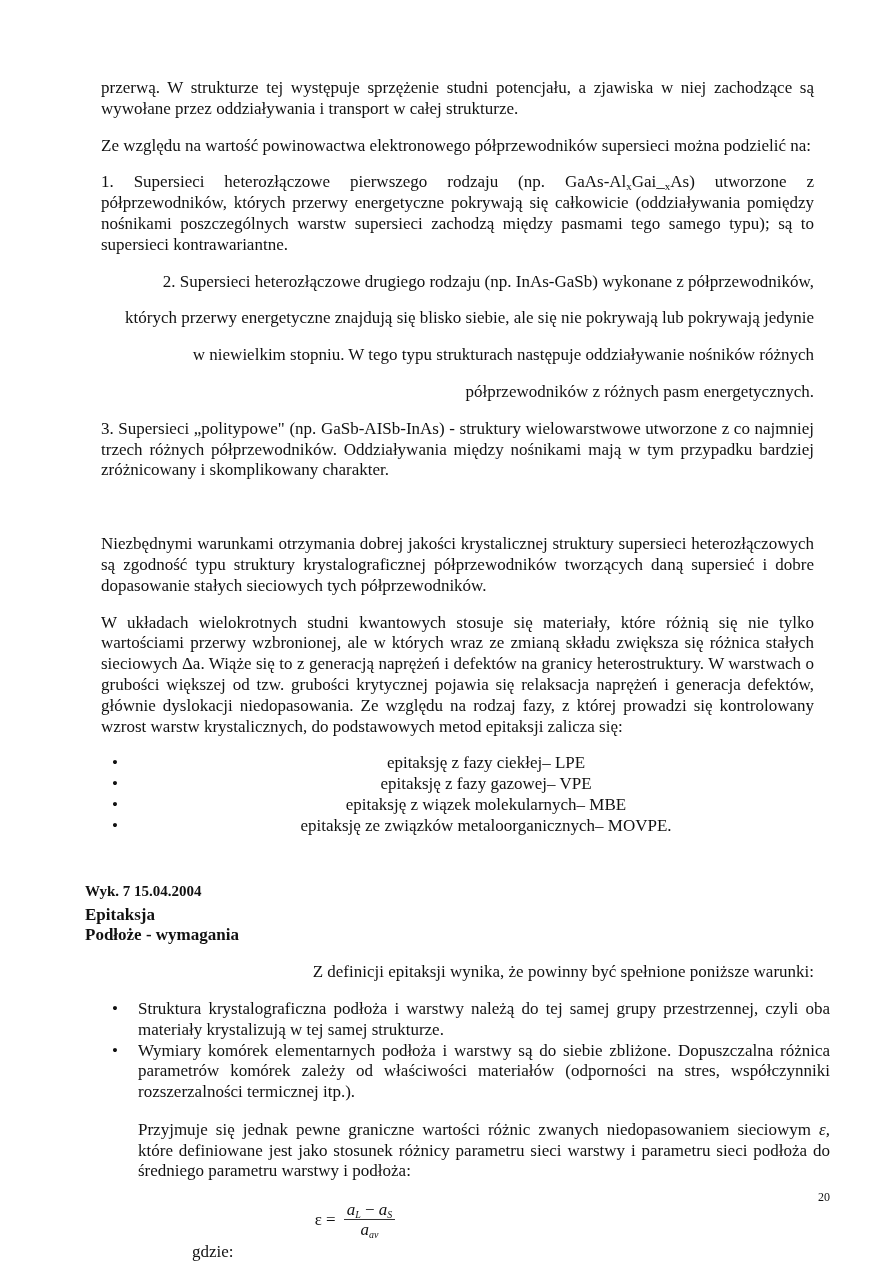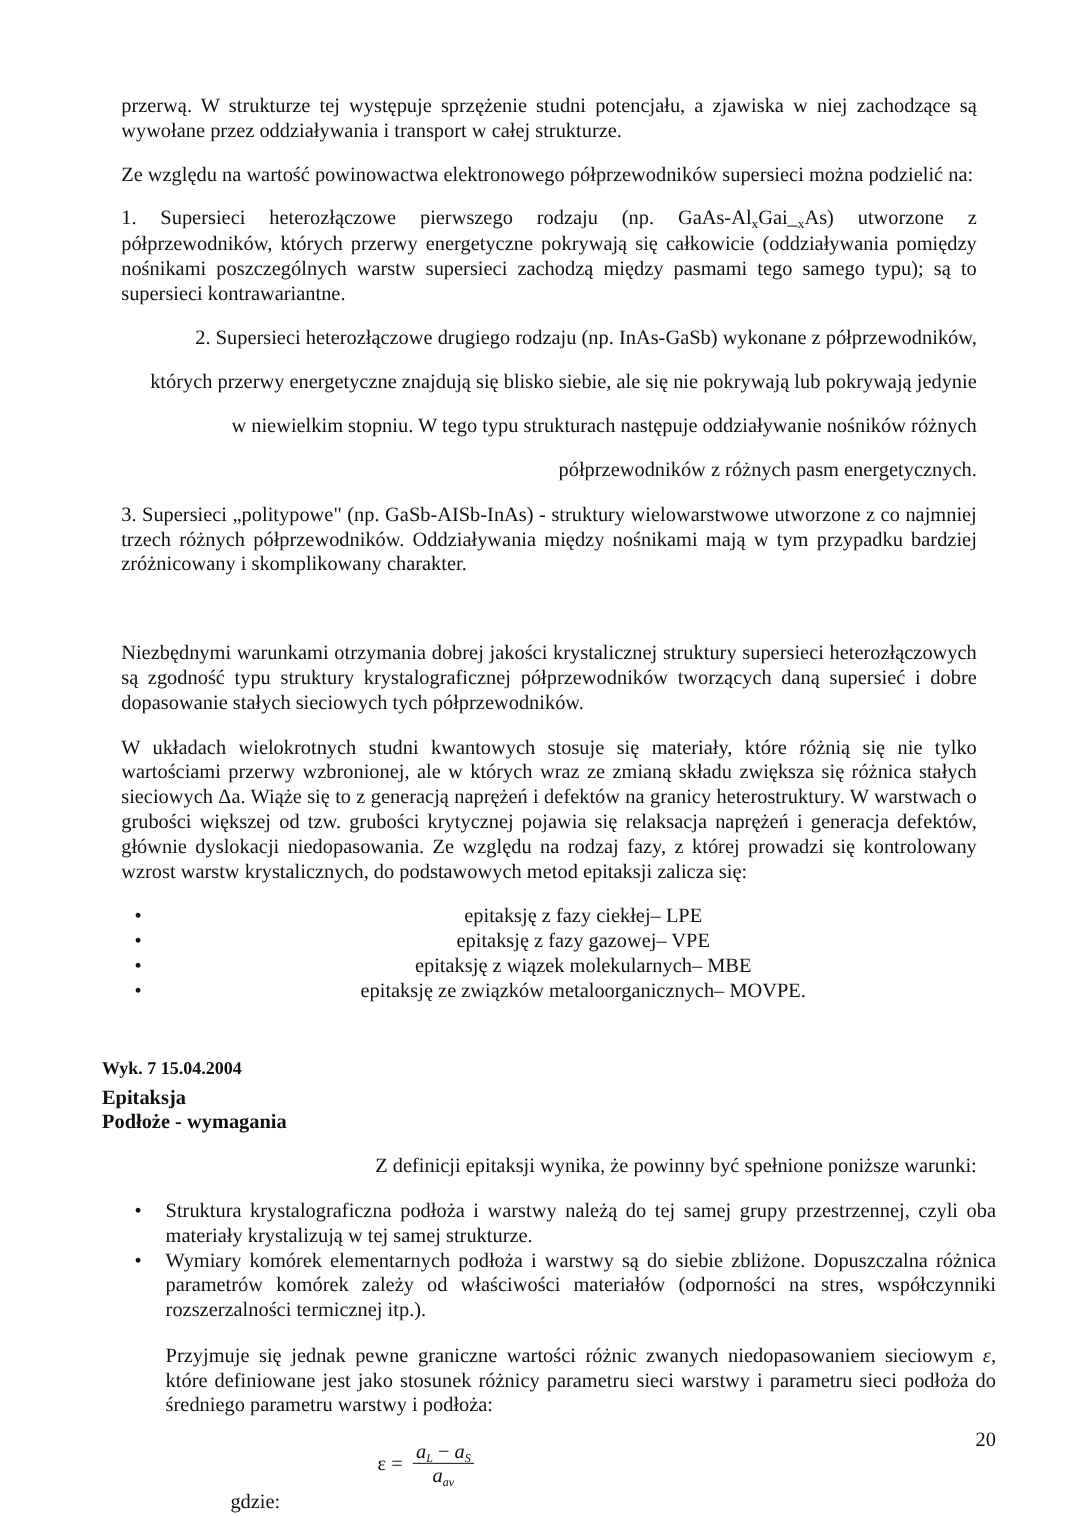--- a/index.html
+++ b/index.html
@@ -34,21 +34,21 @@
   }
   .formula .lhs { font-size: 17px; margin-right: 8px; }
   .frac { display: inline-flex; flex-direction: column; align-items: center; font-style: italic; }
   .frac .num { padding: 0 3px; border-bottom: 1px solid #333; line-height: 19px; font-size: 17px; }
   .frac .den { line-height: 20px; font-size: 17px; }
   .frac sub, .defs sub { font-size: 10px; }
   .gdzie { padding-left: 107px; margin-top: 1px; }
   .defs { padding-left: 155px; }
   .eps { font-style: italic; }
   .pagenum {
-    position: absolute; right: 63px; top: 1190px; font-size: 17px;
+    position: absolute; right: 63px; top: 1190px; font-size: 12px;
   }
   sub { font-size: 11px; vertical-align: -3px; line-height: 0; }
 </style>
 </head>
 <body>
 
 <div class="page">
   <p class="p">przerwą. W strukturze tej występuje sprzężenie studni potencjału, a zjawiska w niej zachodzące są wywołane przez oddziaływania i transport w całej strukturze.</p>
   <p class="p">Ze względu na wartość powinowactwa elektronowego półprzewodników supersieci można podzielić na:</p>
 

